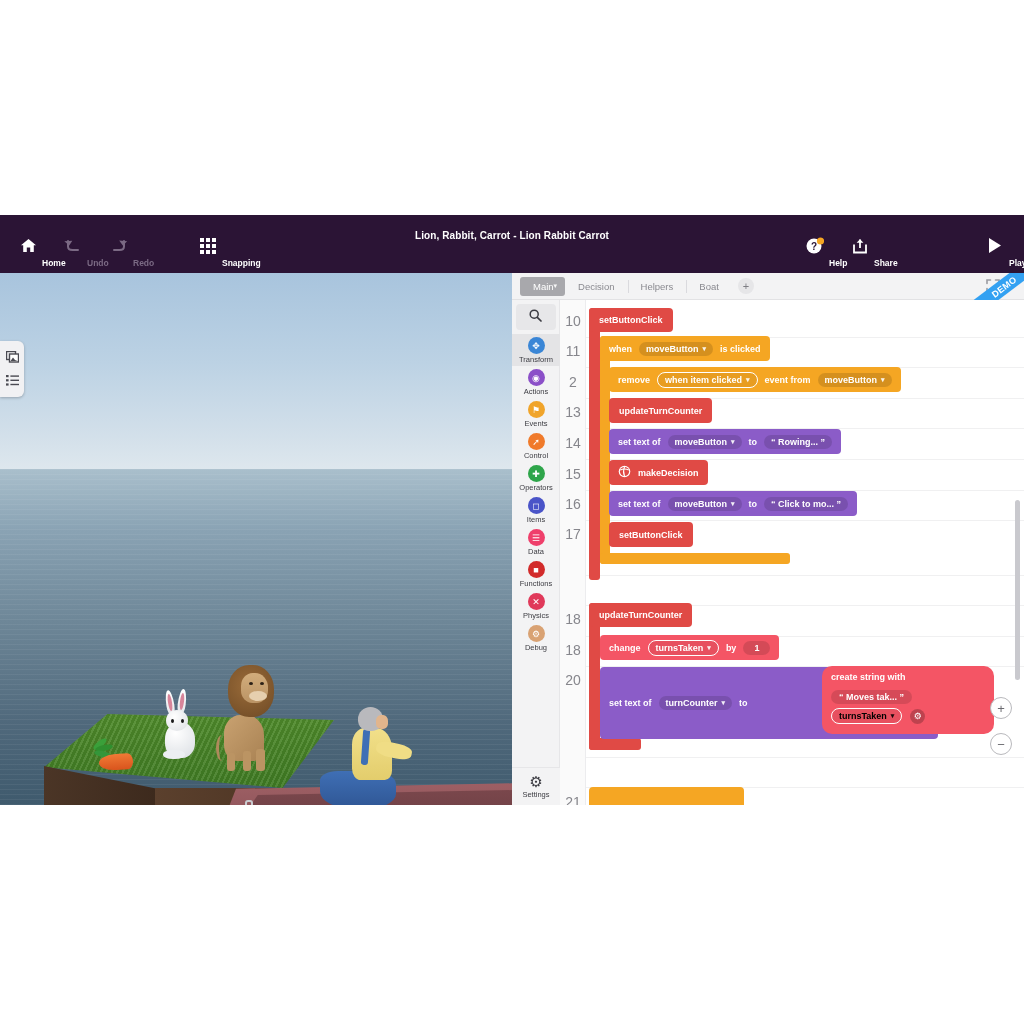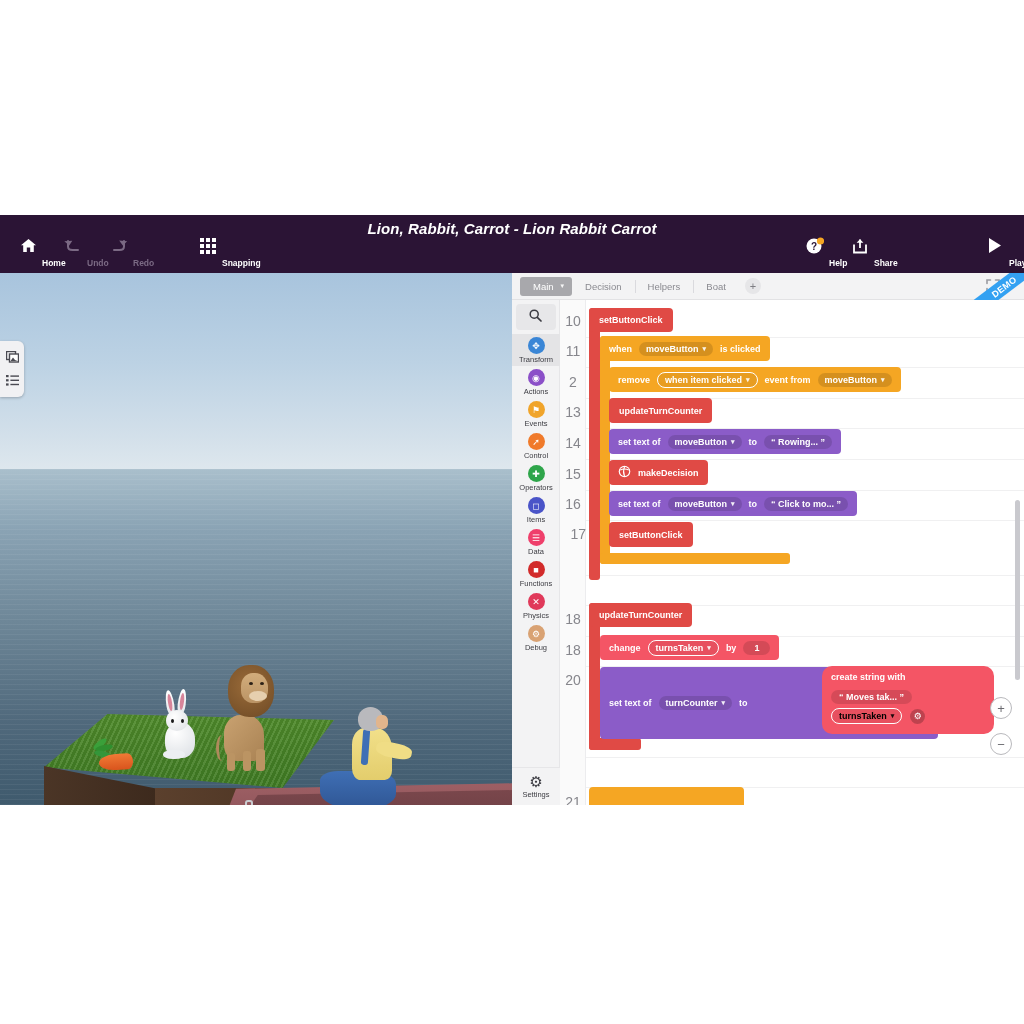--- a/index.html
+++ b/index.html
@@ -9,22 +9,22 @@
     position:absolute; left:0; top:215px; width:1024px; height:590px;
     overflow:hidden; background:#fff;
   }
 
   
   .topbar {
     position:absolute; left:0; top:0; width:1024px; height:58px;
     background:#2b1435; color:#fff;
   }
   .topbar-title {
-    position:absolute; left:0; top:5px; width:1024px; text-align:center;
-    font-size:15px; font-weight:bold; letter-spacing:.1px; color:#ffffff;font-style:italic;
+    position:absolute; left:0; top:15px; width:1024px; text-align:center;
+    font-size:10px; font-weight:bold; letter-spacing:.1px; color:#ffffff;
   }
   .tb-item {
     position:absolute; top:20px; width:56px; text-align:center;
     cursor:pointer; user-select:none;
   }
   .tb-ico { height:21px; display:flex; align-items:center; justify-content:center; }
   .tb-lab { font-size:8.5px; margin-top:2px; font-weight:bold;margin-left:42px; }
   .dim .tb-ico, .dim .tb-lab { color:#7b6a84; }
   .tb-item svg { display:block; }
 
@@ -151,21 +151,21 @@
   .codepanel {
     position:absolute; left:512px; top:58px; width:512px; height:532px;
     background:#fafafa; overflow:hidden;
   }
   .tabbar {
     position:absolute; left:0; top:0; width:512px; height:27px;
     background:#f3f3f4; border-bottom:1px solid #e2e2e4;
     display:flex; align-items:center; padding-left:8px; gap:0;
   }
   .tab {
-    height:19px; padding:0 13px; display:flex; align-items:center; gap:7px;
+    height:19px; padding:0 13px; display:flex; align-items:center; 
     font-size:9.5px; color:#8a8a90; border-radius:3px; cursor:pointer; position:relative;
   }
   .tab.active { background:#a8a8ac; color:#ffffff; padding-right:8px; }
   .tab + .tab::before {
     content:""; position:absolute; left:0; top:3px; height:13px; width:1px; background:#dadade;
   }
   .tab.active + .tab::before{ background:transparent; }
   .tab-plus {
     margin-left:6px; width:16px; height:16px; border-radius:50%; background:#e6e6e8;
     color:#7d7d83; font-size:11px; display:flex; align-items:center; justify-content:center; cursor:pointer;
@@ -523,21 +523,21 @@
       <div class="rowline" style="top:457px;"></div>
       <div class="rowline" style="top:487px;"></div>
 
       <div class="ln" style="top:13px;">10</div>
       <div class="ln" style="top:43px;">11</div>
       <div class="ln" style="top:74px;">2</div>
       <div class="ln" style="top:104px;">13</div>
       <div class="ln" style="top:135px;">14</div>
       <div class="ln" style="top:166px;">15</div>
       <div class="ln" style="top:196px;">16</div>
-      <div class="ln" style="top:226px;text-align:right;">17</div>
+      <div class="ln" style="top:226px;">17</div>
       <div class="ln" style="top:311px;">18</div>
       <div class="ln" style="top:342px;">18</div>
       <div class="ln" style="top:372px;">20</div>
       <div class="ln" style="top:494px;">21</div>
 
       <div class="stack-spine" style="left:29px; top:8px; width:11px; height:272px; background:#e04a45;"></div>
 
       <div class="blk" style="left:29px; top:8px; height:24px; padding:0 10px; background:#e04a45;">
         <span class="lbl">setButtonClick</span>
       </div>

